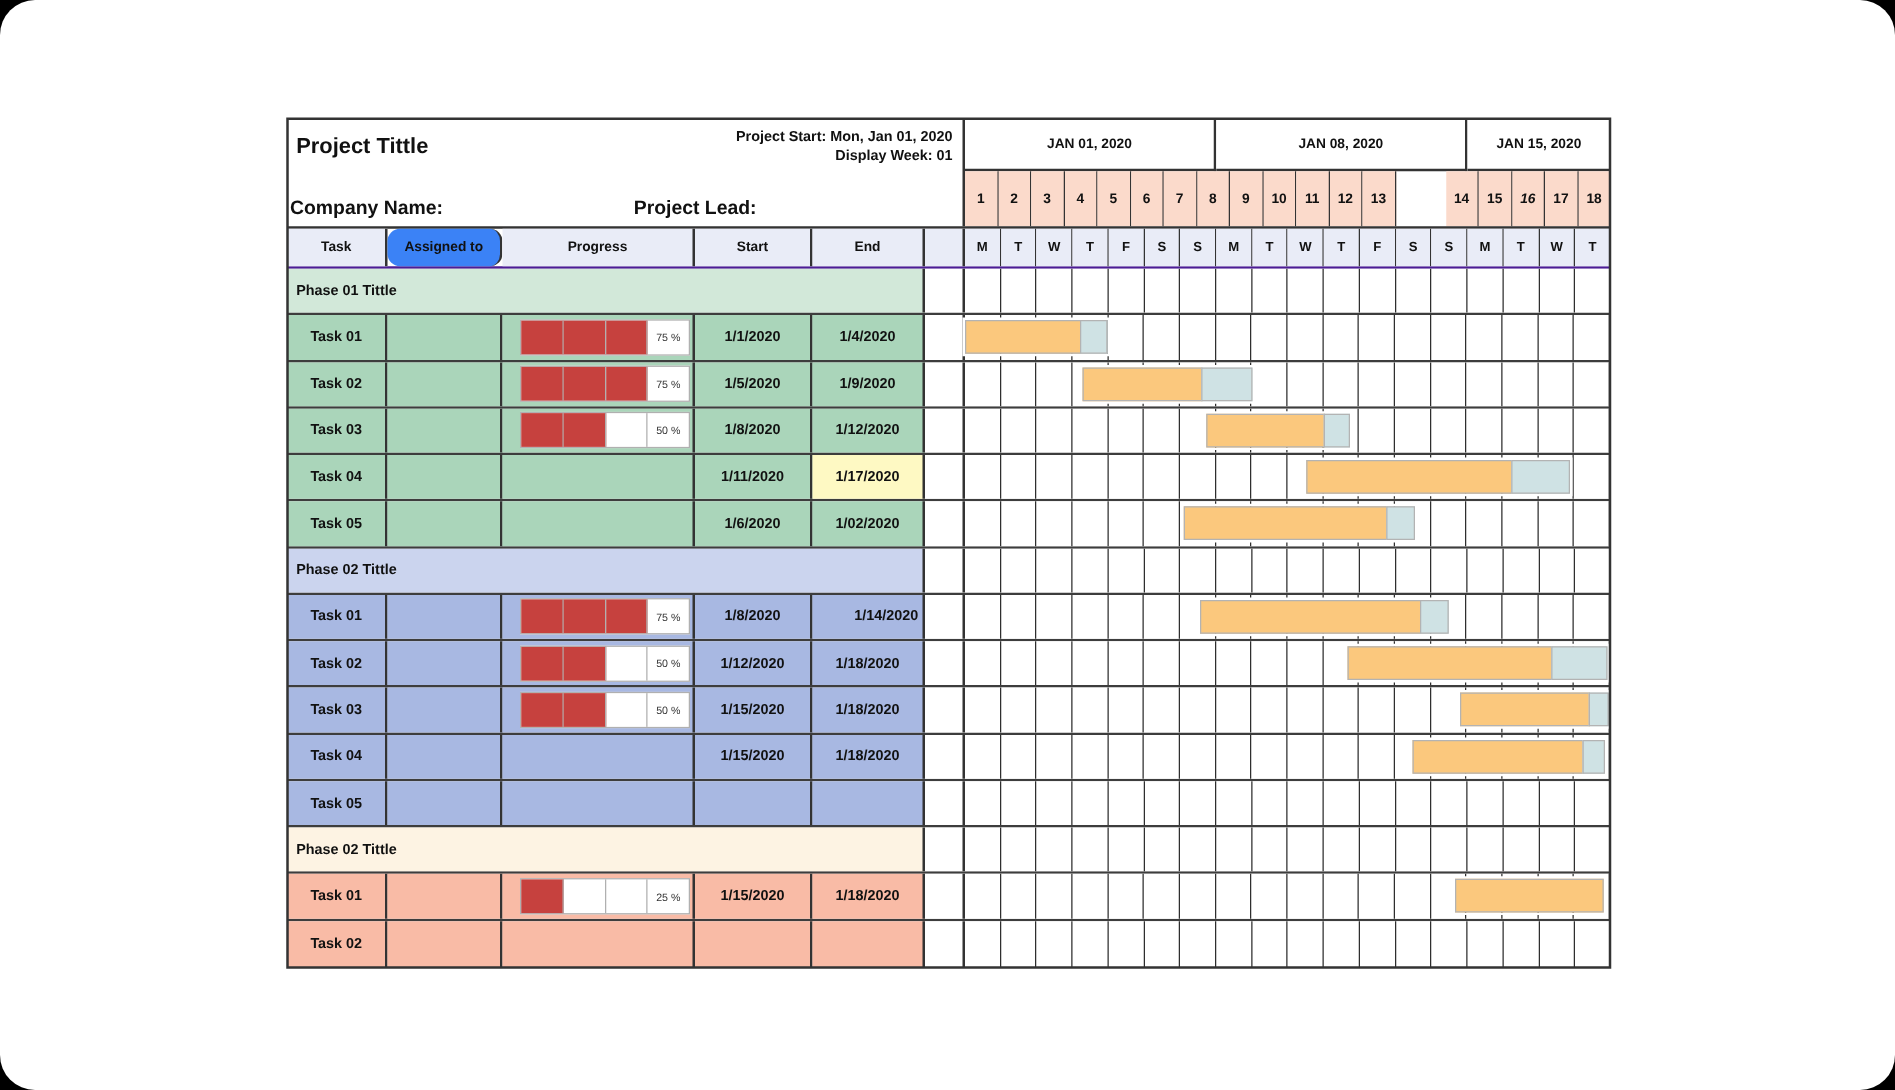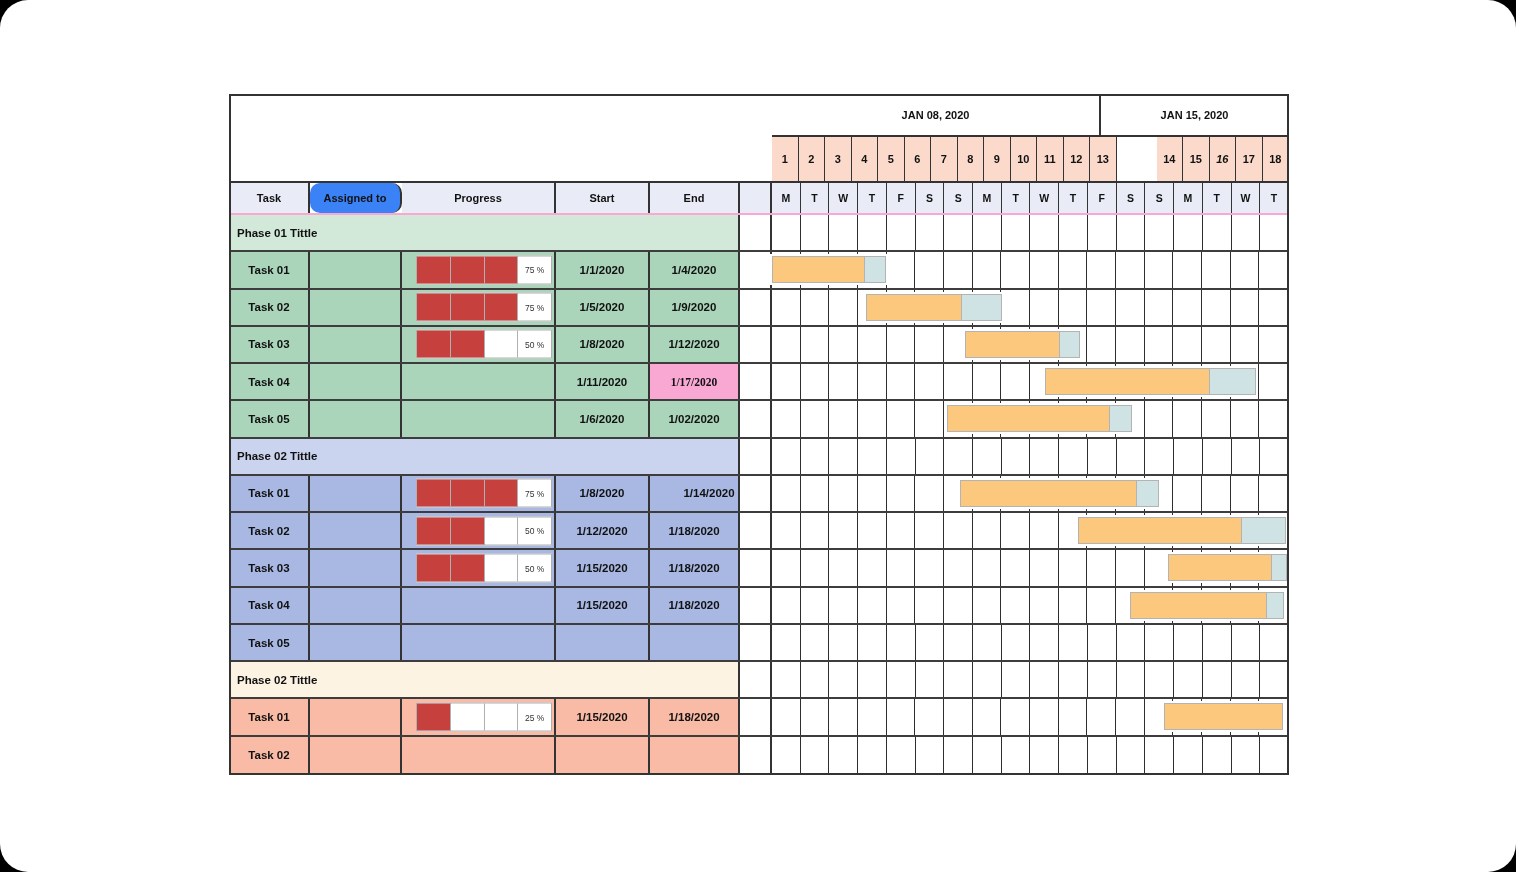--- a/index.html
+++ b/index.html
@@ -27,21 +27,21 @@
              font-size:11px;font-weight:700;color:#111;background:#fff;}
   .week-cell:last-child{border-right:none;}
   #daynums{left:772px;top:137px;width:516px;height:44px;display:flex;}
   .daynum-cell{box-sizing:border-box;flex:1;border-right:1px solid #333;
                display:flex;align-items:center;justify-content:center;
                font-size:11px;font-weight:700;color:#111;}
   .daynum-cell:last-child{border-right:none;}
 
   
   #colhead{left:230px;top:181px;width:1058px;height:34px;display:flex;border-top:2px solid #333;
-           border-bottom:2px solid #f9a8d4;text-align:right;}
+           border-bottom:2px solid #4c1d95;text-align:right;}
   .hcell{box-sizing:border-box;border-right:2px solid #333;display:flex;align-items:center;
          justify-content:center;font-size:11px;font-weight:700;color:#111;}
   .wdcell{box-sizing:border-box;flex:1;border-right:1px solid #333;display:flex;align-items:center;
           justify-content:center;font-size:10.5px;font-weight:700;color:#111;}
   .wdcell:last-child{border-right:none;}
 
   
   #rows{left:230px;top:215px;width:1058px;}
   .row{display:flex;height:37.27px;box-sizing:border-box;border-bottom:2px solid #3d3d3d;}
   .row:last-child{border-bottom:none;}
@@ -65,22 +65,32 @@
   .mseg{flex:1;box-sizing:border-box;border-right:1px solid #b0b0b0;display:flex;
         align-items:center;justify-content:center;}
   .mseg:last-child{border-right:none;}
   .mseg .pct{font-size:8.5px;font-weight:400;color:#333;}
 </style>
 </head>
 <body>
 
 <div class="sheet">
 
+  <div class="abs" id="info">
+    <div class="proj-title">Project Tittle</div>
+    <div class="meta">
+      <div><span>Project Start:</span> <span>Mon, Jan 01, 2020</span></div>
+      <div><span>Display Week:</span> <span>01</span></div>
+    </div>
+    <div class="company">Company Name:</div>
+    <div class="lead">Project Lead:</div>
+  </div>
 
   <div class="abs" id="weeks">
+      <div class="week-cell" style="flex: 7 1 0%;">JAN 01, 2020</div>
       <div class="week-cell" style="flex: 7 1 0%;">JAN 08, 2020</div>
       <div class="week-cell" style="flex: 4 1 0%;">JAN 15, 2020</div>
     </div>
   <div class="abs" id="daynums">
       <div class="daynum-cell" style="background: rgb(251, 218, 203);">1</div>
       <div class="daynum-cell" style="background: rgb(251, 218, 203);">2</div>
       <div class="daynum-cell" style="background: rgb(251, 218, 203);">3</div>
       <div class="daynum-cell" style="background: rgb(251, 218, 203);">4</div>
       <div class="daynum-cell" style="background: rgb(251, 218, 203);">5</div>
       <div class="daynum-cell" style="background: rgb(251, 218, 203);">6</div>
@@ -269,21 +279,21 @@
             <div class="gbar-main" style="width: 94.8867px; background: rgb(251, 200, 125);"></div>
             <div class="gbar-tail" style="width: 21.2133px; background: rgb(207, 226, 228);"></div>
           </div>
         </div>
       </div>
       <div class="row">
         <div class="cell" style="width: 80px; background: rgb(170, 213, 186);">Task 04</div>
         <div class="cell" style="width: 92px; background: rgb(170, 213, 186);"></div>
         <div class="cell" style="width: 154px; background: rgb(170, 213, 186);"></div>
         <div class="cell" style="width: 94px; background: rgb(170, 213, 186);">1/11/2020</div>
-        <div class="cell" style="width: 90px; background: #f9a8d4; font-family: Liberation Serif, serif;">1/17/2020</div>
+        <div class="cell" style="width: 90px; background: #fef9c3;">1/17/2020</div>
         <div class="spacer"></div>
         <div class="strip">
           <div class="daycell"></div>
           <div class="daycell"></div>
           <div class="daycell"></div>
           <div class="daycell"></div>
           <div class="daycell"></div>
           <div class="daycell"></div>
           <div class="daycell"></div>
           <div class="daycell"></div>

